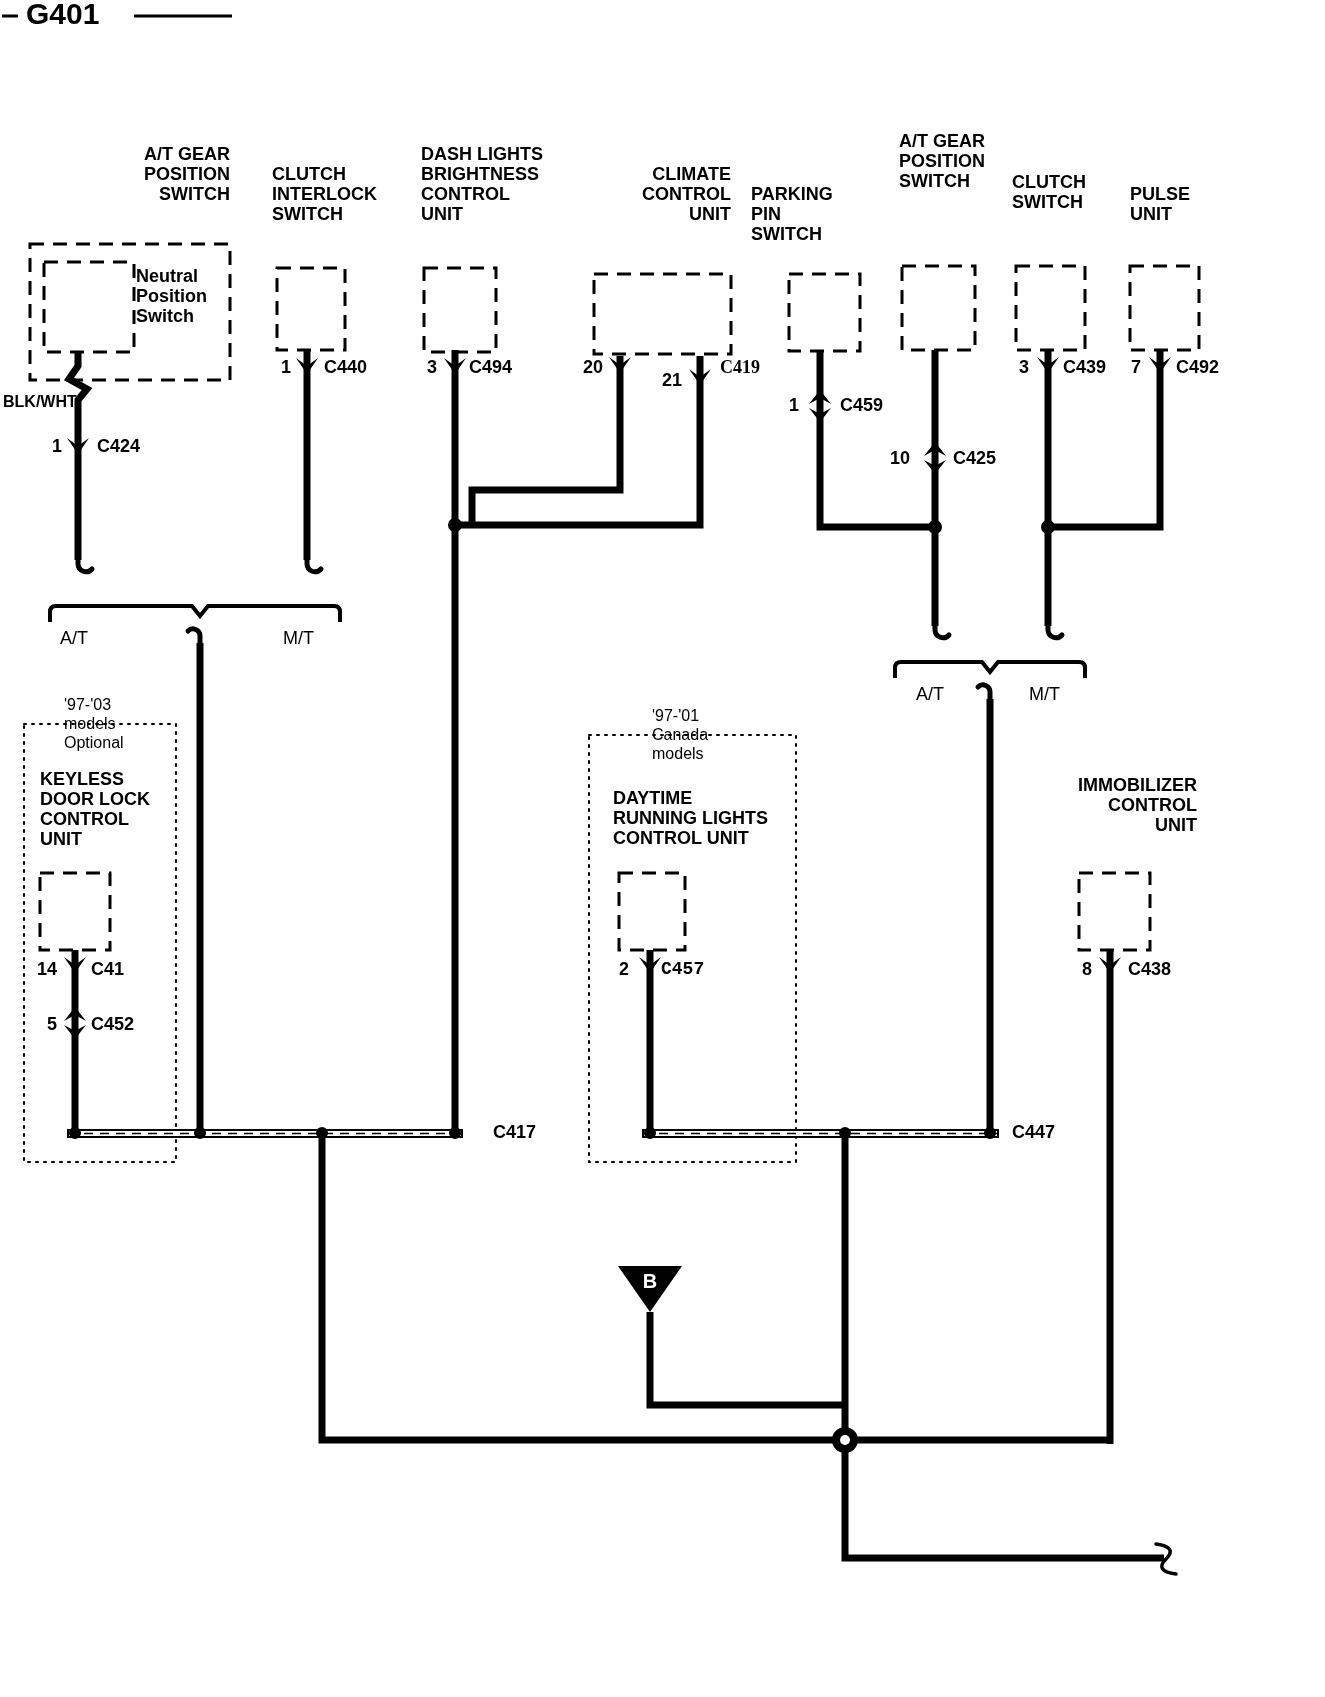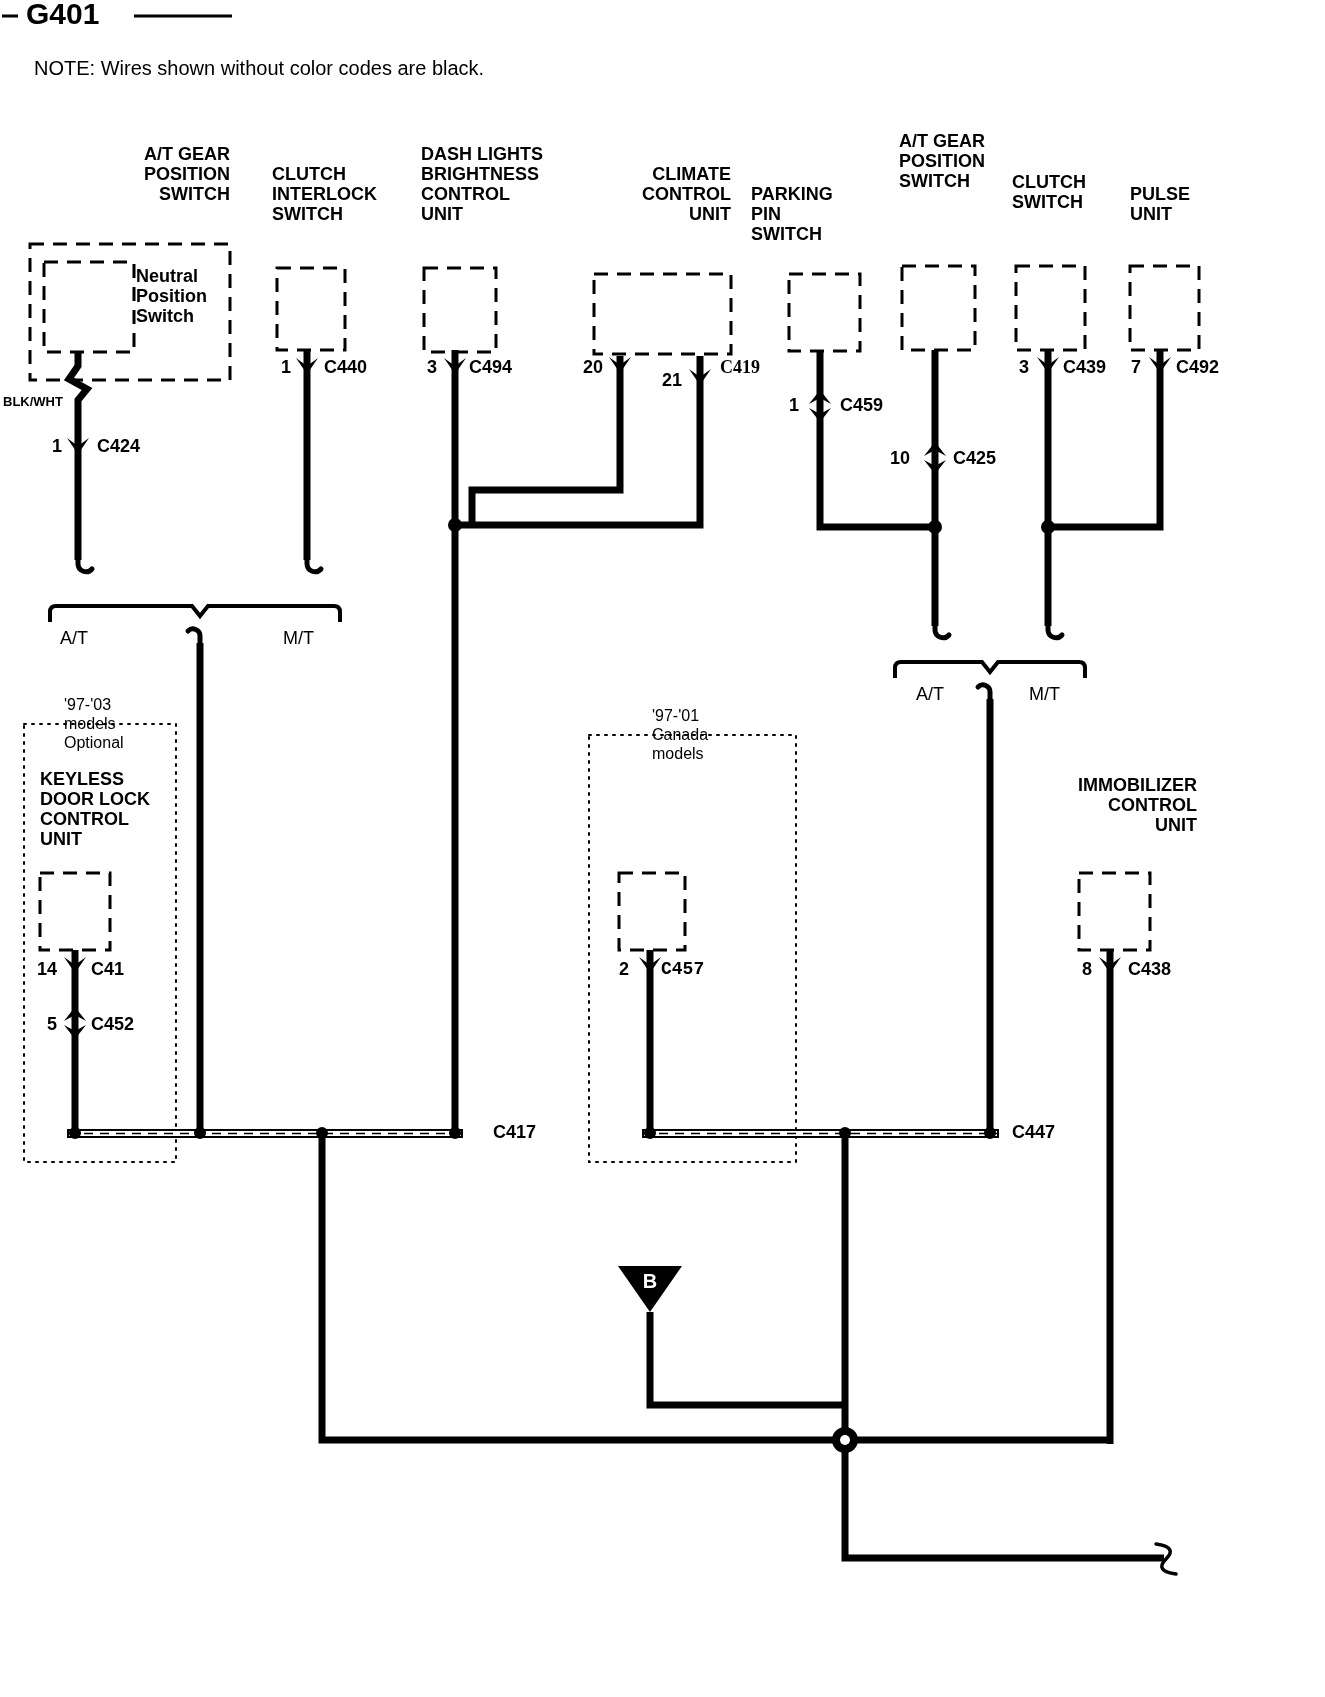--- a/index.html
+++ b/index.html
@@ -2,21 +2,21 @@
 <html><head>
 <meta charset="utf-8">
 <style>
   html,body{margin:0;padding:0;background:#fff;}
   .stage{position:relative;width:1325px;height:1697px;background:#fff;overflow:hidden;
          font-family:"Liberation Sans",sans-serif;color:#000;}
   .art{position:absolute;left:0;top:0;}
   .lbl{position:absolute;font:bold 18px/20px "Liberation Sans",sans-serif;color:#000;white-space:pre-line;}
   .r{text-align:right;}
   .n{font-weight:normal;}
-  .sm{font-size:13px;line-height:14px;}
+  .sm{font-size:16px;line-height:14px;}
   .md{font-weight:normal;font-size:16px;line-height:19px;}
   .title{position:absolute;font:bold 30px/32px "Liberation Sans",sans-serif;white-space:pre;}
   .note{position:absolute;font:20px/24px "Liberation Sans",sans-serif;white-space:pre;}
   .wire{stroke:#000;stroke-width:7;fill:none;}
   .thinw{stroke:#000;stroke-width:4;fill:none;}
   .hook{stroke:#000;stroke-width:5;fill:none;stroke-linecap:round;}
   .sqg{stroke:#000;stroke-width:3.5;fill:none;stroke-linecap:round;}
   .dashbox{fill:none;stroke:#000;stroke-width:3;stroke-dasharray:14 9;}
   .dotbox{fill:none;stroke:#000;stroke-width:2;stroke-dasharray:2 6;stroke-linecap:round;}
   .blk{fill:#000;stroke:none;}
@@ -122,21 +122,20 @@
     <circle class="blk" cx="990" cy="1133" r="6"></circle>
 
     <circle class="blk" cx="845" cy="1440" r="13"></circle>
     <circle cx="845" cy="1440" r="5" fill="#ffffff"></circle>
 
     <polygon class="blk" points="618,1266 682,1266 650,1312"></polygon>
     <text x="650" y="1288" text-anchor="middle" fill="#ffffff" font-family="Liberation Sans, sans-serif" font-size="20" font-weight="bold">B</text>
   </svg>
 
   <div class="title" style="left:26px;top:-2px;">G401</div>
-  <div class="note" style="left:34px;top:56px;">NOTE: Wires shown without color codes are black.</div>
 
   <div class="lbl r" style="left:60px;top:144px;width:170px;">A/T GEAR
 POSITION
 SWITCH</div>
   <div class="lbl" style="left:272px;top:164px;">CLUTCH
 INTERLOCK
 SWITCH</div>
   <div class="lbl" style="left:421px;top:144px;">DASH LIGHTS
 BRIGHTNESS
 CONTROL
@@ -154,20 +153,23 @@
 SWITCH</div>
   <div class="lbl" style="left:1130px;top:184px;">PULSE
 UNIT</div>
   <div class="lbl" style="left:128px;top:266px;margin-left:8px;">Neutral
 Position
 Switch</div>
   <div class="lbl" style="left:40px;top:769px;">KEYLESS
 DOOR LOCK
 CONTROL
 UNIT</div>
+  <div class="lbl" style="left:613px;top:788px;">DAYTIME
+RUNNING LIGHTS
+CONTROL UNIT</div>
   <div class="lbl" style="left:1078px;top:775px;text-align:right;">IMMOBILIZER
 CONTROL
 UNIT</div>
 
   <div class="lbl md" style="left:64px;top:695px;">'97-'03
 models
 Optional</div>
   <div class="lbl md" style="left:652px;top:706px;">'97-'01
 Canada
 models</div>

